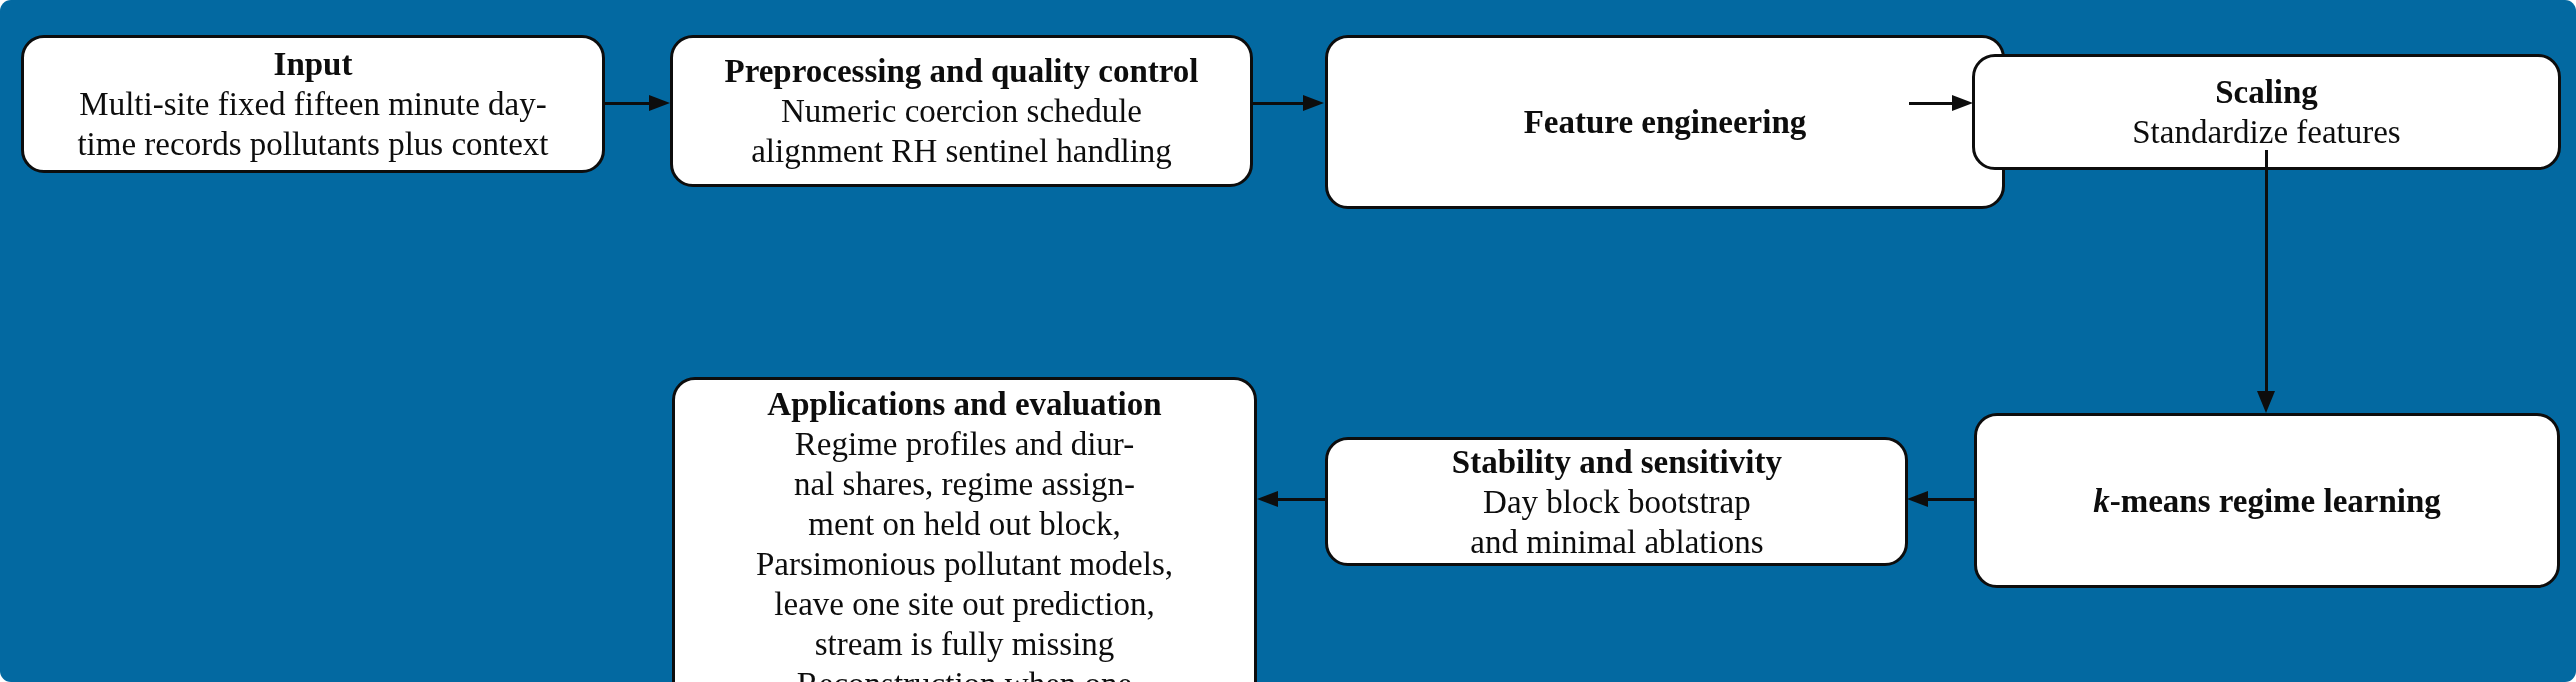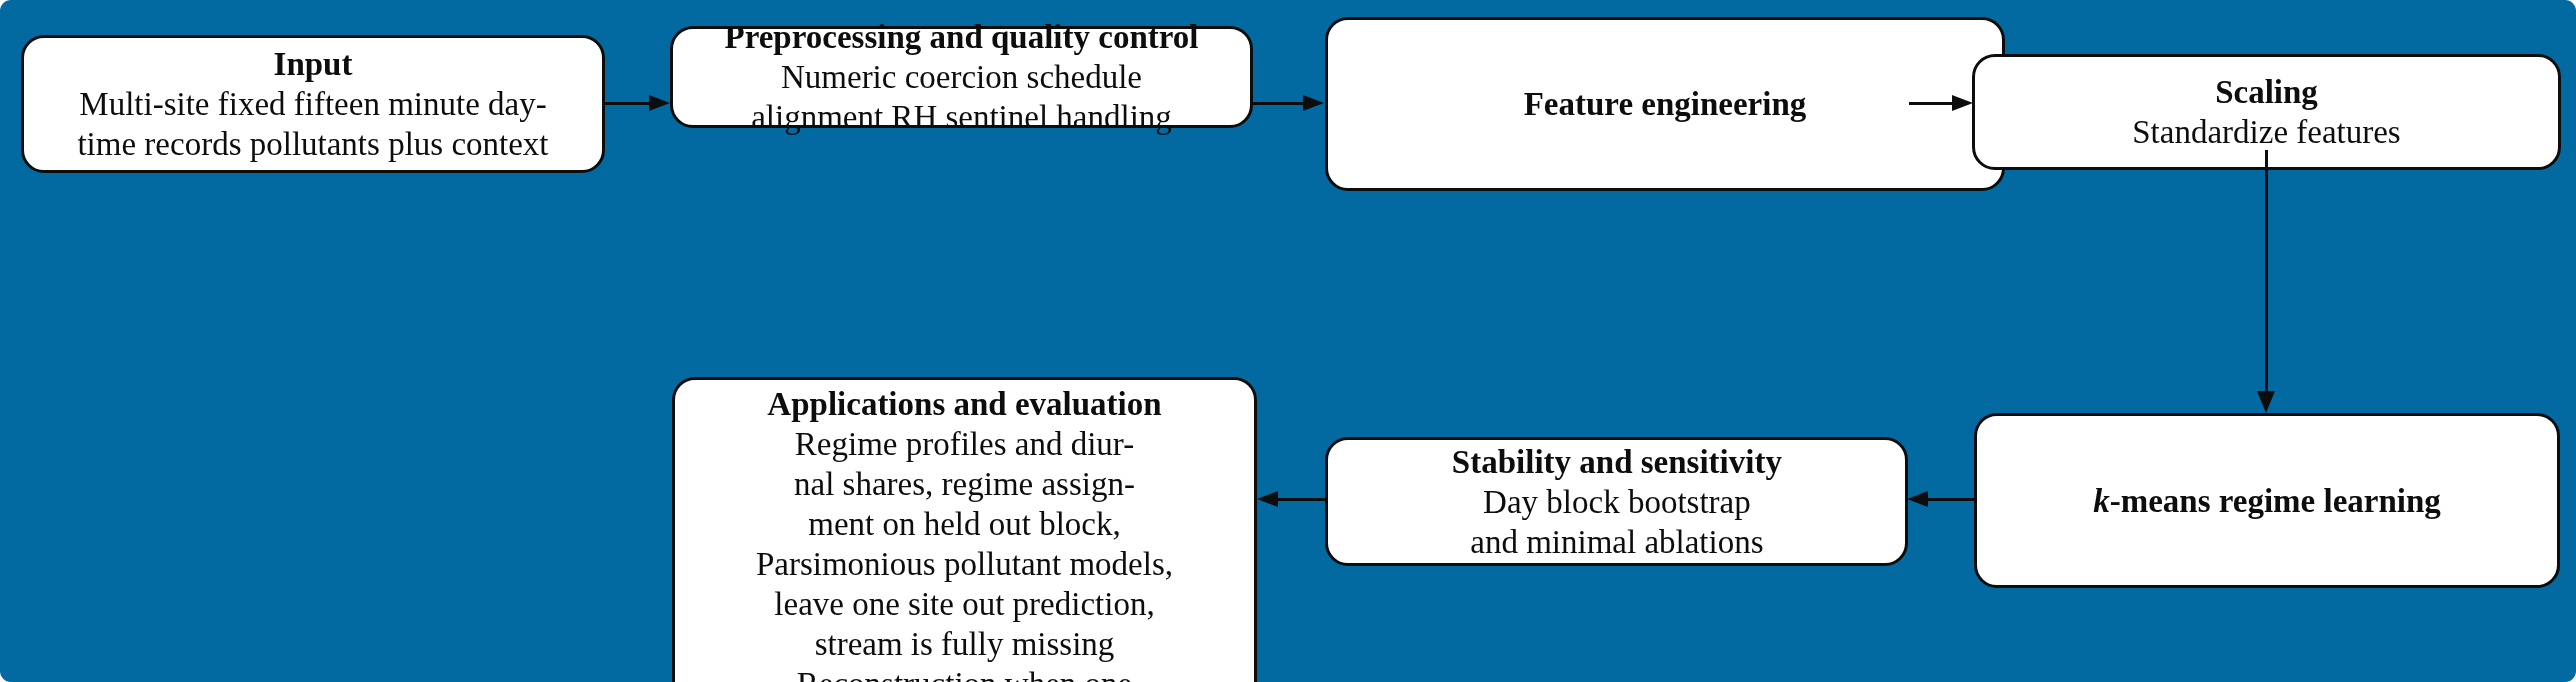--- a/index.html
+++ b/index.html
@@ -32,22 +32,22 @@
   .tline { white-space: nowrap; }
   sub {
     font-size: 68%;
     line-height: 0;
     position: relative;
     top: 0.22em;
     vertical-align: baseline;
   }
   
   #node-input        { left: 21px;   top: 35px;  width: 584px; height: 138px; }
-  #node-preproc      { left: 670px;  top: 26px;  width: 583px; height: 102px; }
-  #node-feateng      { left: 1325px; top: 17px;  width: 680px; height: 174px; }
+  #node-preproc      { left: 670px;  top: 35px;  width: 583px; height: 152px; }
+  #node-feateng      { left: 1325px; top: 35px;  width: 680px; height: 174px; }
   #node-scaling      { left: 1972px; top: 54px;  width: 589px; height: 116px; }
   #node-kmeans       { left: 1974px; top: 413px; width: 586px; height: 175px; }
   #node-stability    { left: 1325px; top: 437px; width: 583px; height: 129px; padding-left: 7px; }
   #node-applications { left: 672px;  top: 332px; width: 585px; height: 334px; margin-top: 45px; }
   
   .arrow { position: absolute; }
   .arrow .shaft { position: absolute; background: #0d0d0d; }
   .arrow-h { height: 17px; }
   .arrow-h .shaft { top: 7px; height: 3.1px; }
   .arrow-right .shaft { left: 0; right: 17px; }

